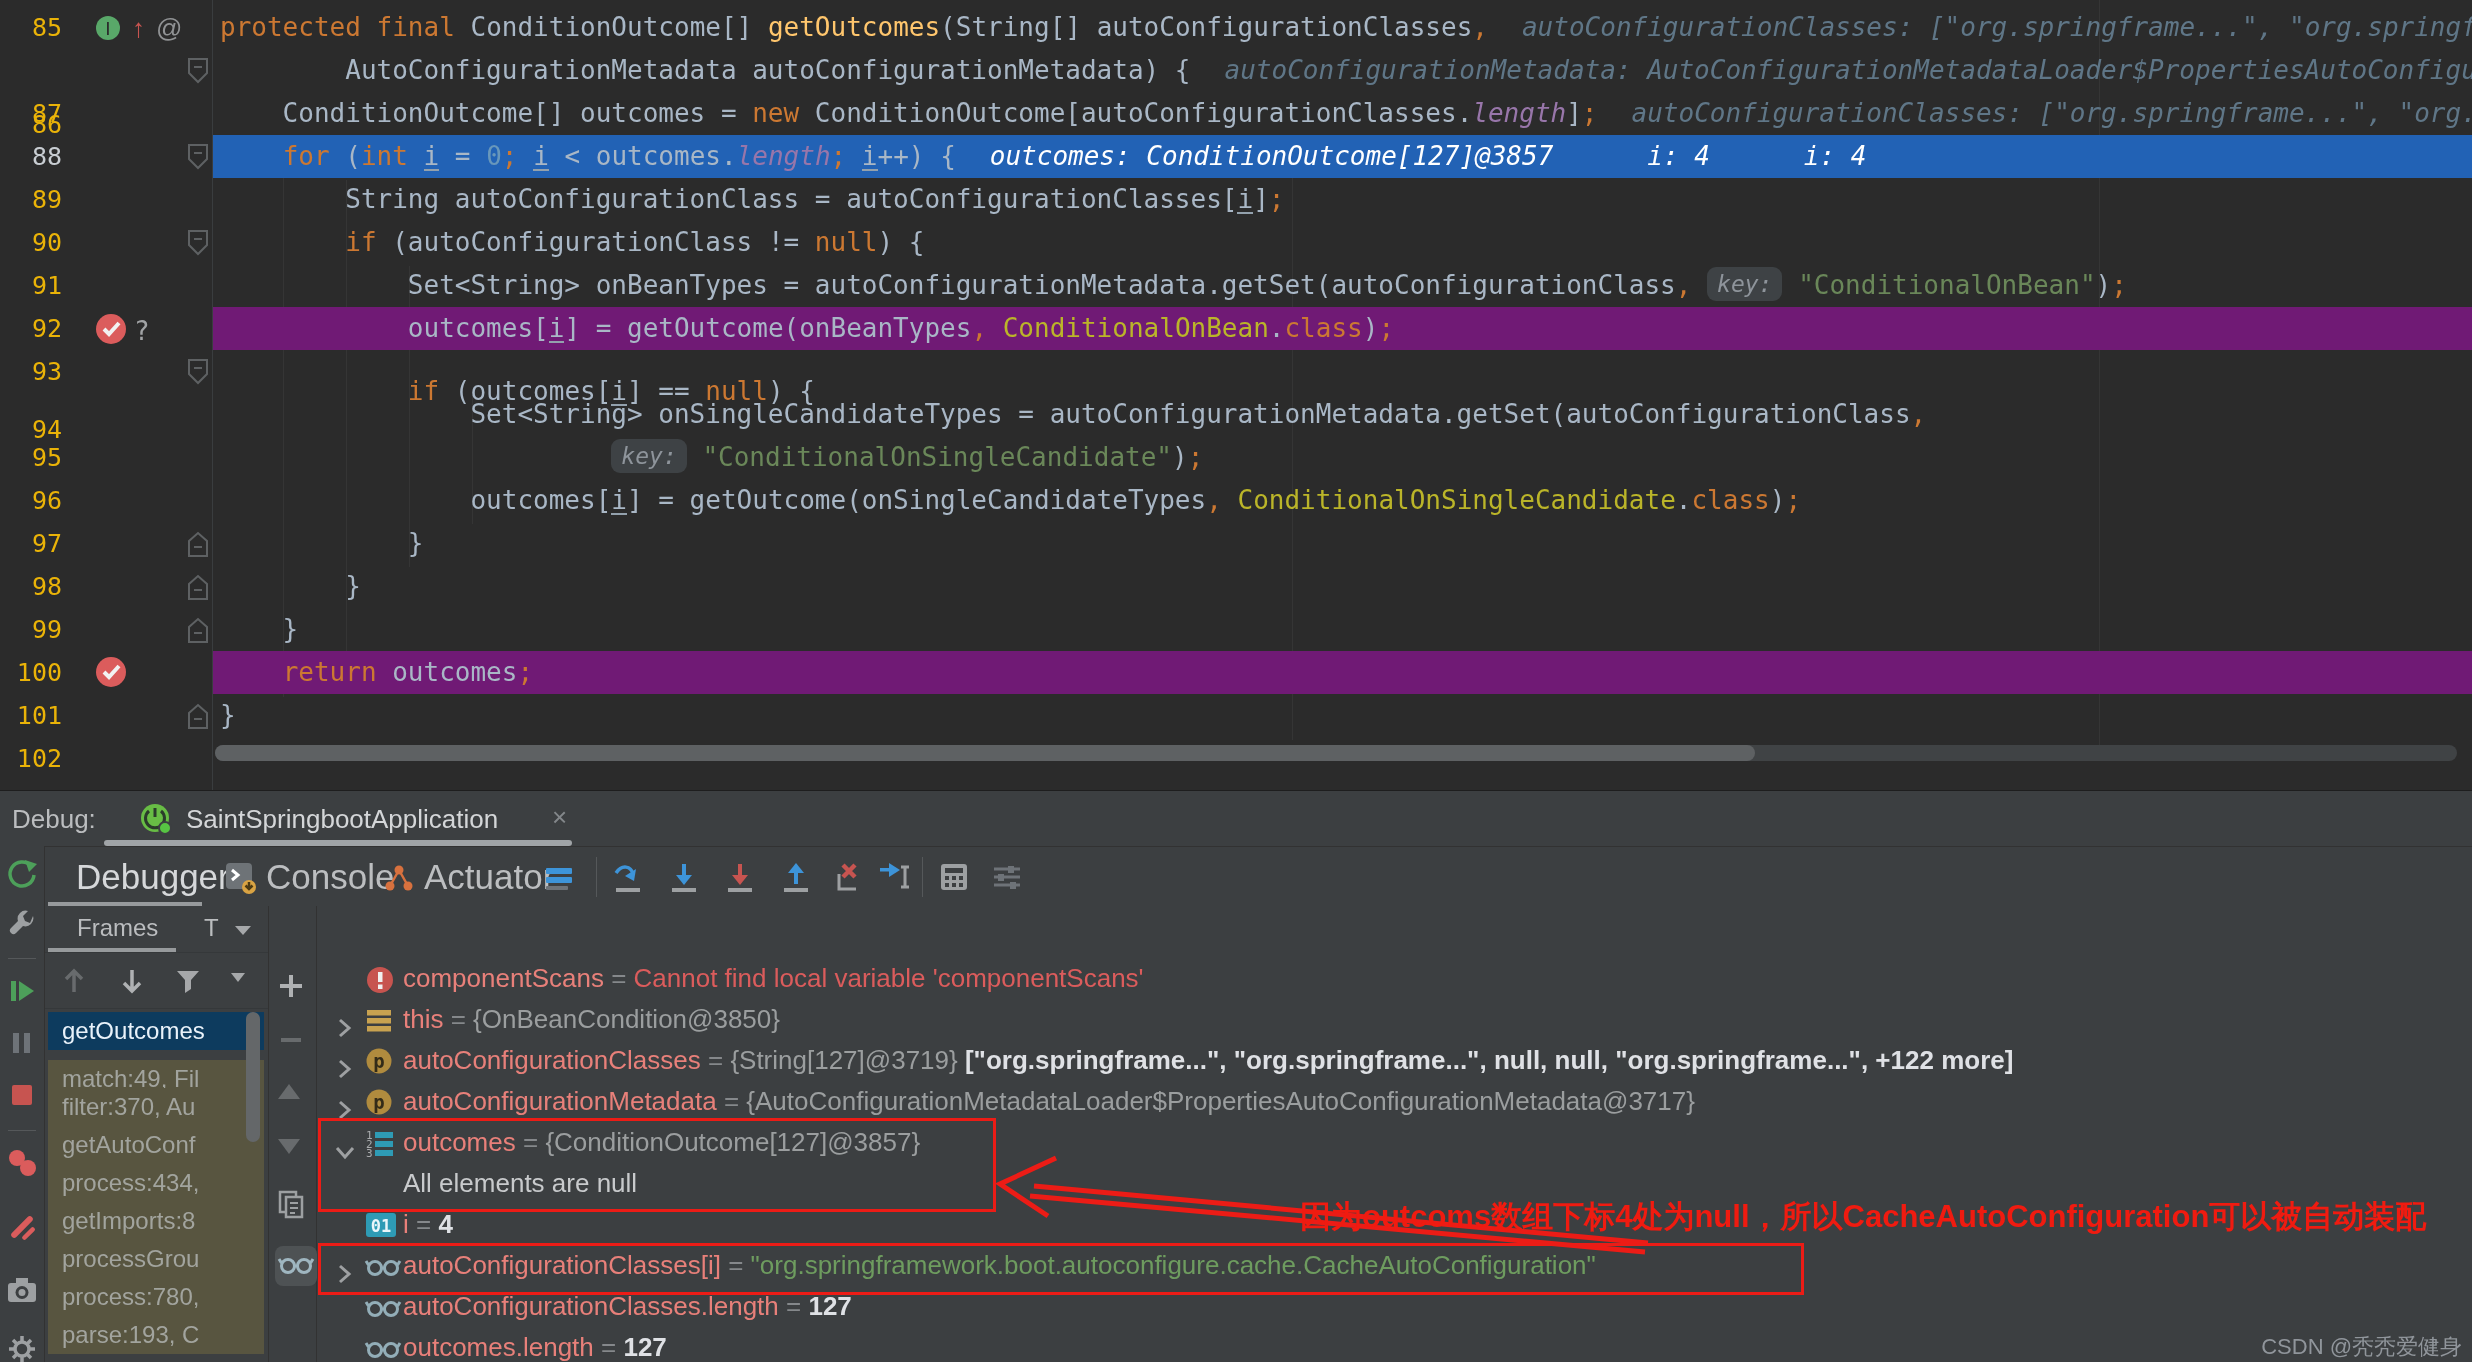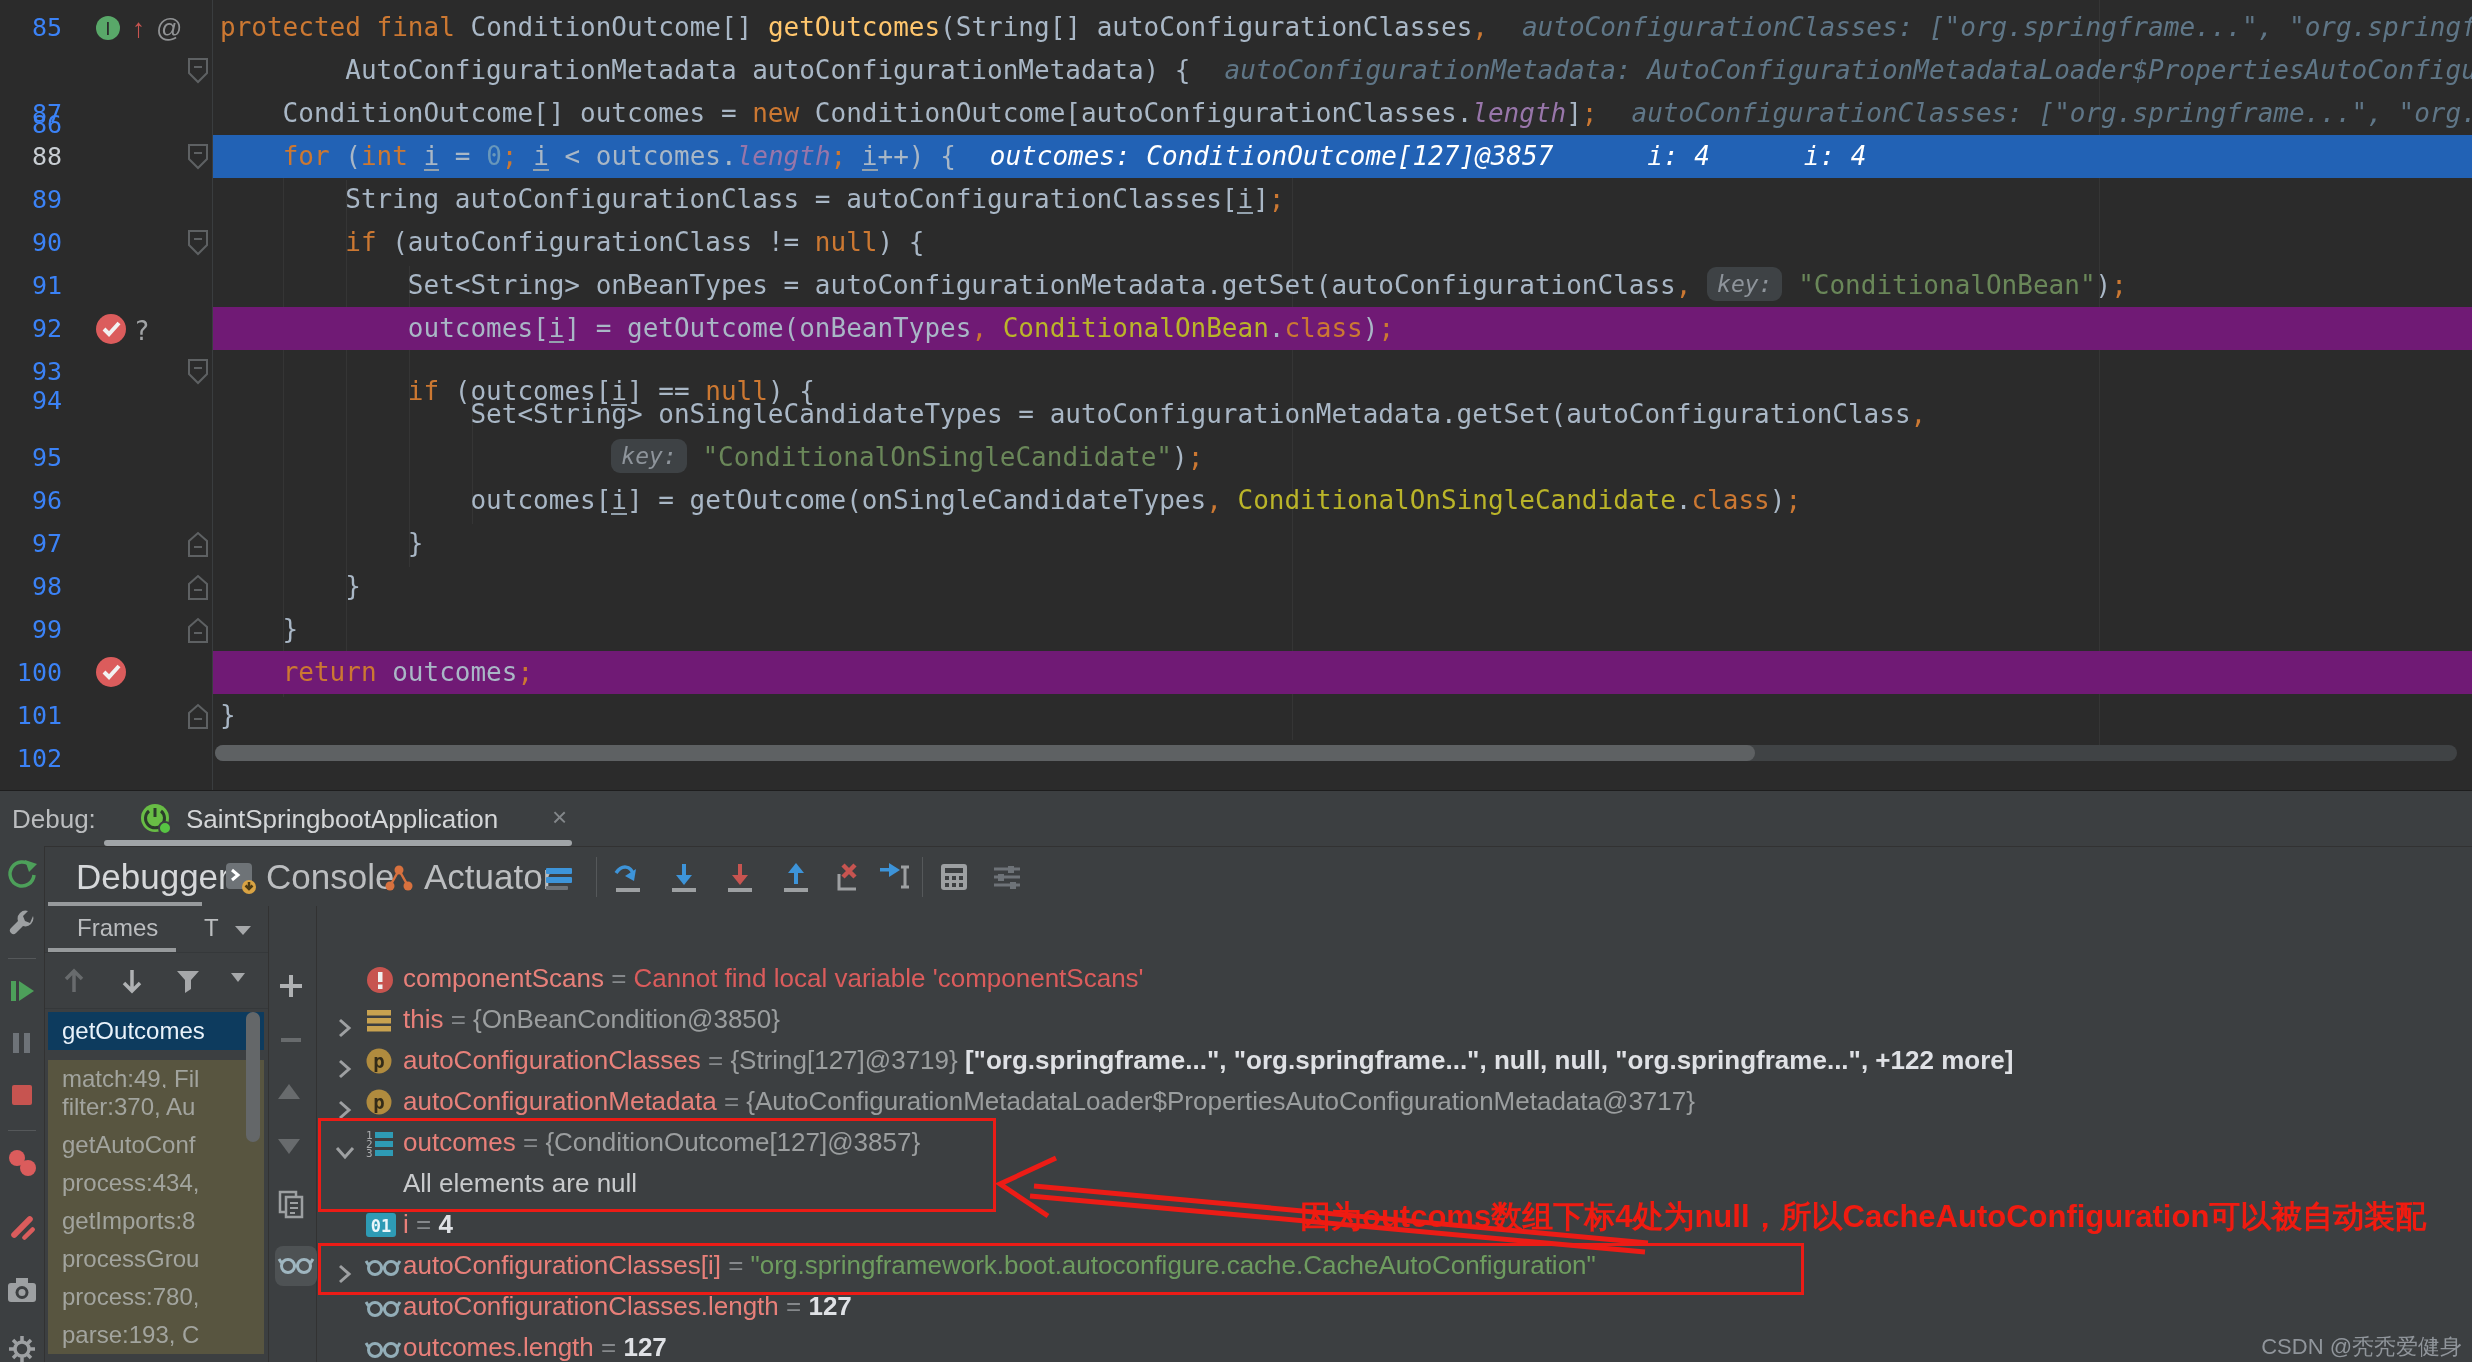--- a/index.html
+++ b/index.html
@@ -15,21 +15,21 @@
         white-space:pre;color:#A9B7C6;}
   .tk-k{color:#CC7832;} .tk-d{color:#A9B7C6;} .tk-n{color:#6897BB;} .tk-s{color:#6A8759;}
   .tk-m{color:#FFC66D;} .tk-f{color:#9876AA;font-style:italic;} .tk-c{color:#BBB529;}
   .tk-p{color:#CC7832;} .tk-u{color:#A9B7C6;box-shadow:inset 0 -2px 0 #93A1AD;}
   .chip{display:inline-block;background:#3E4245;color:#8E949B;border-radius:9px;padding:0 10px;
         font:italic 23px/34px "DejaVu Sans Mono",monospace;vertical-align:2px;}
   .hint{font-style:italic;color:#5F7687;margin-left:34px;}
   .exec .hint{color:#ffffff;}
   #gutter{position:absolute;left:0;top:0;width:212px;height:790px;background:#2B2B2B;
           border-right:1px solid #3A3D3F;z-index:3;}
-  .lnum{position:absolute;left:0;width:62px;text-align:right;font:25px/43px "DejaVu Sans Mono",monospace;color:#3b82f6;}
+  .lnum{position:absolute;left:0;width:62px;text-align:right;font:25px/43px "DejaVu Sans Mono",monospace;color:#eab308;}
   .lnum.cur{color:#C8CDD2;}
   .gicon{position:absolute;}
   
   #hsb{position:absolute;left:215px;top:745px;width:2242px;height:16px;background:#404345;border-radius:8px;}
   #hsb .thumb{position:absolute;left:0;top:0;width:1540px;height:16px;background:#5E6163;border-radius:8px;}
   
   #dbg-header{position:absolute;left:0;top:790px;width:2472px;height:56px;background:#3C3F41;
               border-top:1px solid #1E1E1E;}
   .hdr-txt{position:absolute;font-size:26px;color:#BBBDBF;}
   #run-tab-underline{position:absolute;left:104px;top:49px;width:468px;height:6px;background:#A0A4A7;border-radius:3px;}
@@ -168,21 +168,21 @@
       <span class="gicon" style="left: 94px; top: 309px;"><svg width="56" height="40" viewBox="0 0 56 40">
           <circle cx="17" cy="20" r="15" fill="#DB5C5C"></circle>
           <path d="M10 20 l5 5 10-11" stroke="#F2F2F2" stroke-width="4" fill="none"></path>
           <text x="40" y="31" font-size="26" fill="#A1A3A5" font-family="DejaVu Sans Mono">?</text>
         </svg></span>
       <span class="lnum" style="top: 350px;">93</span>
       <span class="gicon" style="left: 186px; top: 358px;"><svg width="24" height="28" viewBox="0 0 24 28">
           <path d="M3 2 H21 V16 L12 25 L3 16 Z" fill="#2B2B2B" stroke="#5E6163" stroke-width="2"></path>
           <path d="M8 10 H16" stroke="#5E6163" stroke-width="2"></path>
         </svg></span>
-      <span class="lnum" style="top: 379px;">94</span>
+      <span class="lnum" style="top: 408px;">94</span>
       <span class="lnum" style="top: 436px;">95</span>
       <span class="lnum" style="top: 479px;">96</span>
       <span class="lnum" style="top: 522px;">97</span>
       <span class="gicon" style="left: 186px; top: 530px;"><svg width="24" height="28" viewBox="0 0 24 28">
           <path d="M3 26 H21 V11 L12 3 L3 11 Z" fill="#2B2B2B" stroke="#5E6163" stroke-width="2"></path>
           <path d="M8 17 H16" stroke="#5E6163" stroke-width="2"></path>
         </svg></span>
       <span class="lnum" style="top: 565px;">98</span>
       <span class="gicon" style="left: 186px; top: 573px;"><svg width="24" height="28" viewBox="0 0 24 28">
           <path d="M3 26 H21 V11 L12 3 L3 11 Z" fill="#2B2B2B" stroke="#5E6163" stroke-width="2"></path>

